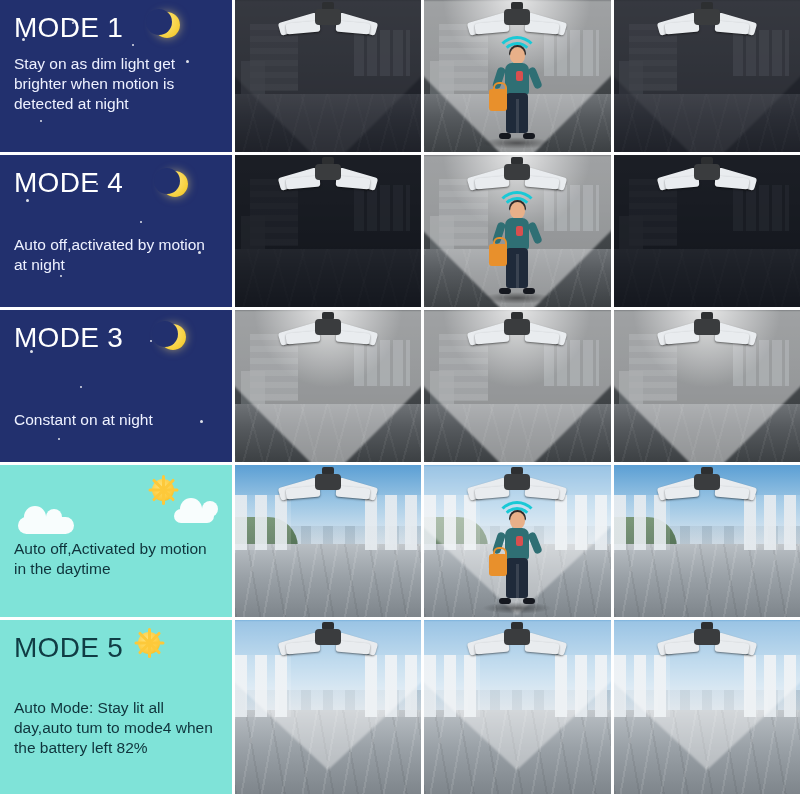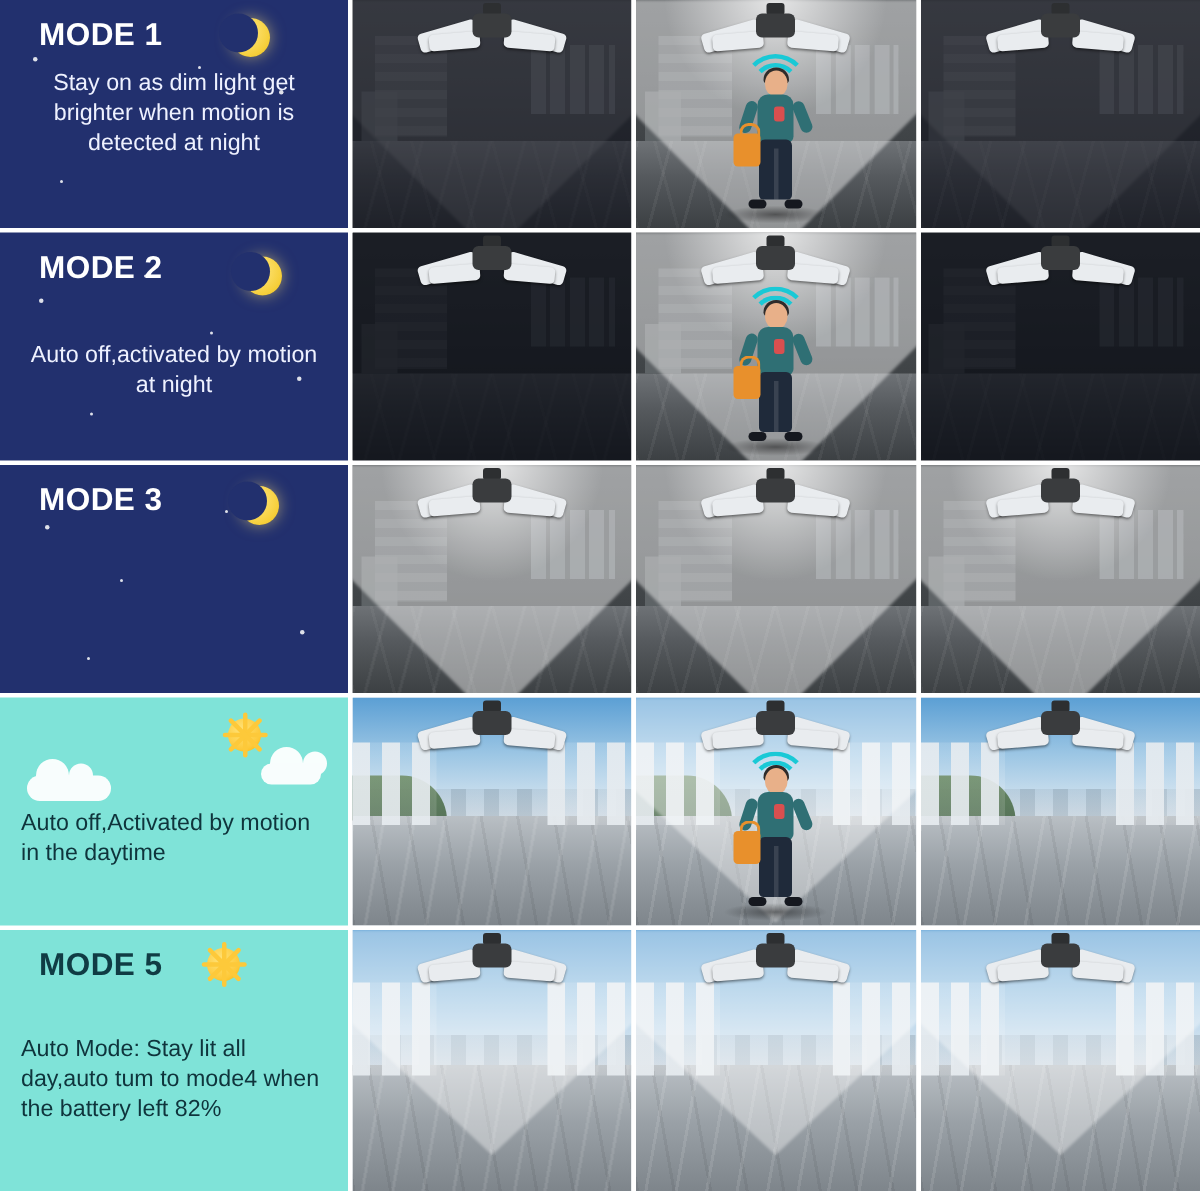--- a/index.html
+++ b/index.html
@@ -5,25 +5,25 @@
   html,body{margin:0;padding:0;background:#fff;}
   body{width:800px;height:800px;font-family:"Liberation Sans",sans-serif;overflow:hidden;}
   .sheet{width:800px;height:800px;display:flex;flex-direction:column;background:#ffffff;}
   .row{display:flex;width:800px;box-sizing:border-box;}
   .row + .row{border-top:3px solid #ffffff;}
 
   
   .caption{width:232px;flex:0 0 232px;position:relative;box-sizing:border-box;padding:12px 14px 10px 14px;overflow:hidden;}
   .caption.night{background:#22306e;color:#ffffff;}
   .caption.day{background:#7fe3d8;color:#0d2b33;}
-  .mode-title{font-size:21px;font-weight:bold;letter-spacing:.3px;margin:0 0 4px 12px;position:relative;z-index:3;}
+  .mode-title{font-size:28px;font-weight:normal;letter-spacing:.3px;margin:0 0 4px 0;position:relative;z-index:3;}
   .caption.night .mode-title{color:#ffffff;}
   .caption.day .mode-title{color:#103c44;}
   .mode-desc{font-size:15.5px;line-height:1.28;position:relative;z-index:3;margin-top:10px;}
-  .caption.night .mode-desc{color:#eef1ff;text-align:center;}
+  .caption.night .mode-desc{color:#eef1ff;}
   .caption.day .mode-desc{color:#0f343c;}
 
   
   .moon{position:absolute;z-index:2;width:26px;height:26px;border-radius:50%;
         background:radial-gradient(circle at 35% 35%, #ffe98a 0%, #f6cf3a 70%, #e8b91e 100%);
         box-shadow:0 0 10px rgba(255,226,120,.55);}
   .moon::after{content:"";position:absolute;left:-8px;top:-3px;width:26px;height:26px;border-radius:50%;background:#22306e;}
   .m1{right:52px;top:12px;}
   .m2{right:44px;top:16px;}
   .m3{right:46px;top:14px;}
@@ -246,21 +246,21 @@
   </div>
 
   <div class="row" style="height:155px">
     <div class="caption night">
       <span class="star" style="left:26px;top:44px;width:3px;height:3px"></span>
       <span class="star" style="left:96px;top:28px;width:2px;height:2px"></span>
       <span class="star" style="left:140px;top:66px;width:2px;height:2px"></span>
       <span class="star" style="left:198px;top:96px;width:3px;height:3px"></span>
       <span class="star" style="left:60px;top:120px;width:2px;height:2px"></span>
       <div class="moon m2"></div>
-      <div class="mode-title">MODE 2</div>
+      <div class="mode-title">MODE 4</div>
       <div class="mode-desc" style="margin-top:36px">Auto off,activated by motion at night</div>
     </div>
     <div class="cells">
 
       <div class="cell">
         <div class="garage">
             <div class="gwall"></div>
             <div class="gfloor"></div>
           <div class="gdoor"></div>
             <div class="gwin"></div>
@@ -340,20 +340,21 @@
 
   <div class="row" style="height:155px">
     <div class="caption night">
       <span class="star" style="left:30px;top:40px;width:3px;height:3px"></span>
       <span class="star" style="left:80px;top:76px;width:2px;height:2px"></span>
       <span class="star" style="left:150px;top:30px;width:2px;height:2px"></span>
       <span class="star" style="left:200px;top:110px;width:3px;height:3px"></span>
       <span class="star" style="left:58px;top:128px;width:2px;height:2px"></span>
       <div class="moon m3"></div>
       <div class="mode-title">MODE 3</div>
+      <div class="mode-desc" style="margin-top:56px">Constant on at night</div>
     </div>
     <div class="cells">
 
       <div class="cell">
         <div class="garage">
             <div class="gwall"></div>
             <div class="gfloor"></div>
           <div class="gdoor"></div>
             <div class="gwin"></div>
             <div class="gbox"></div>

